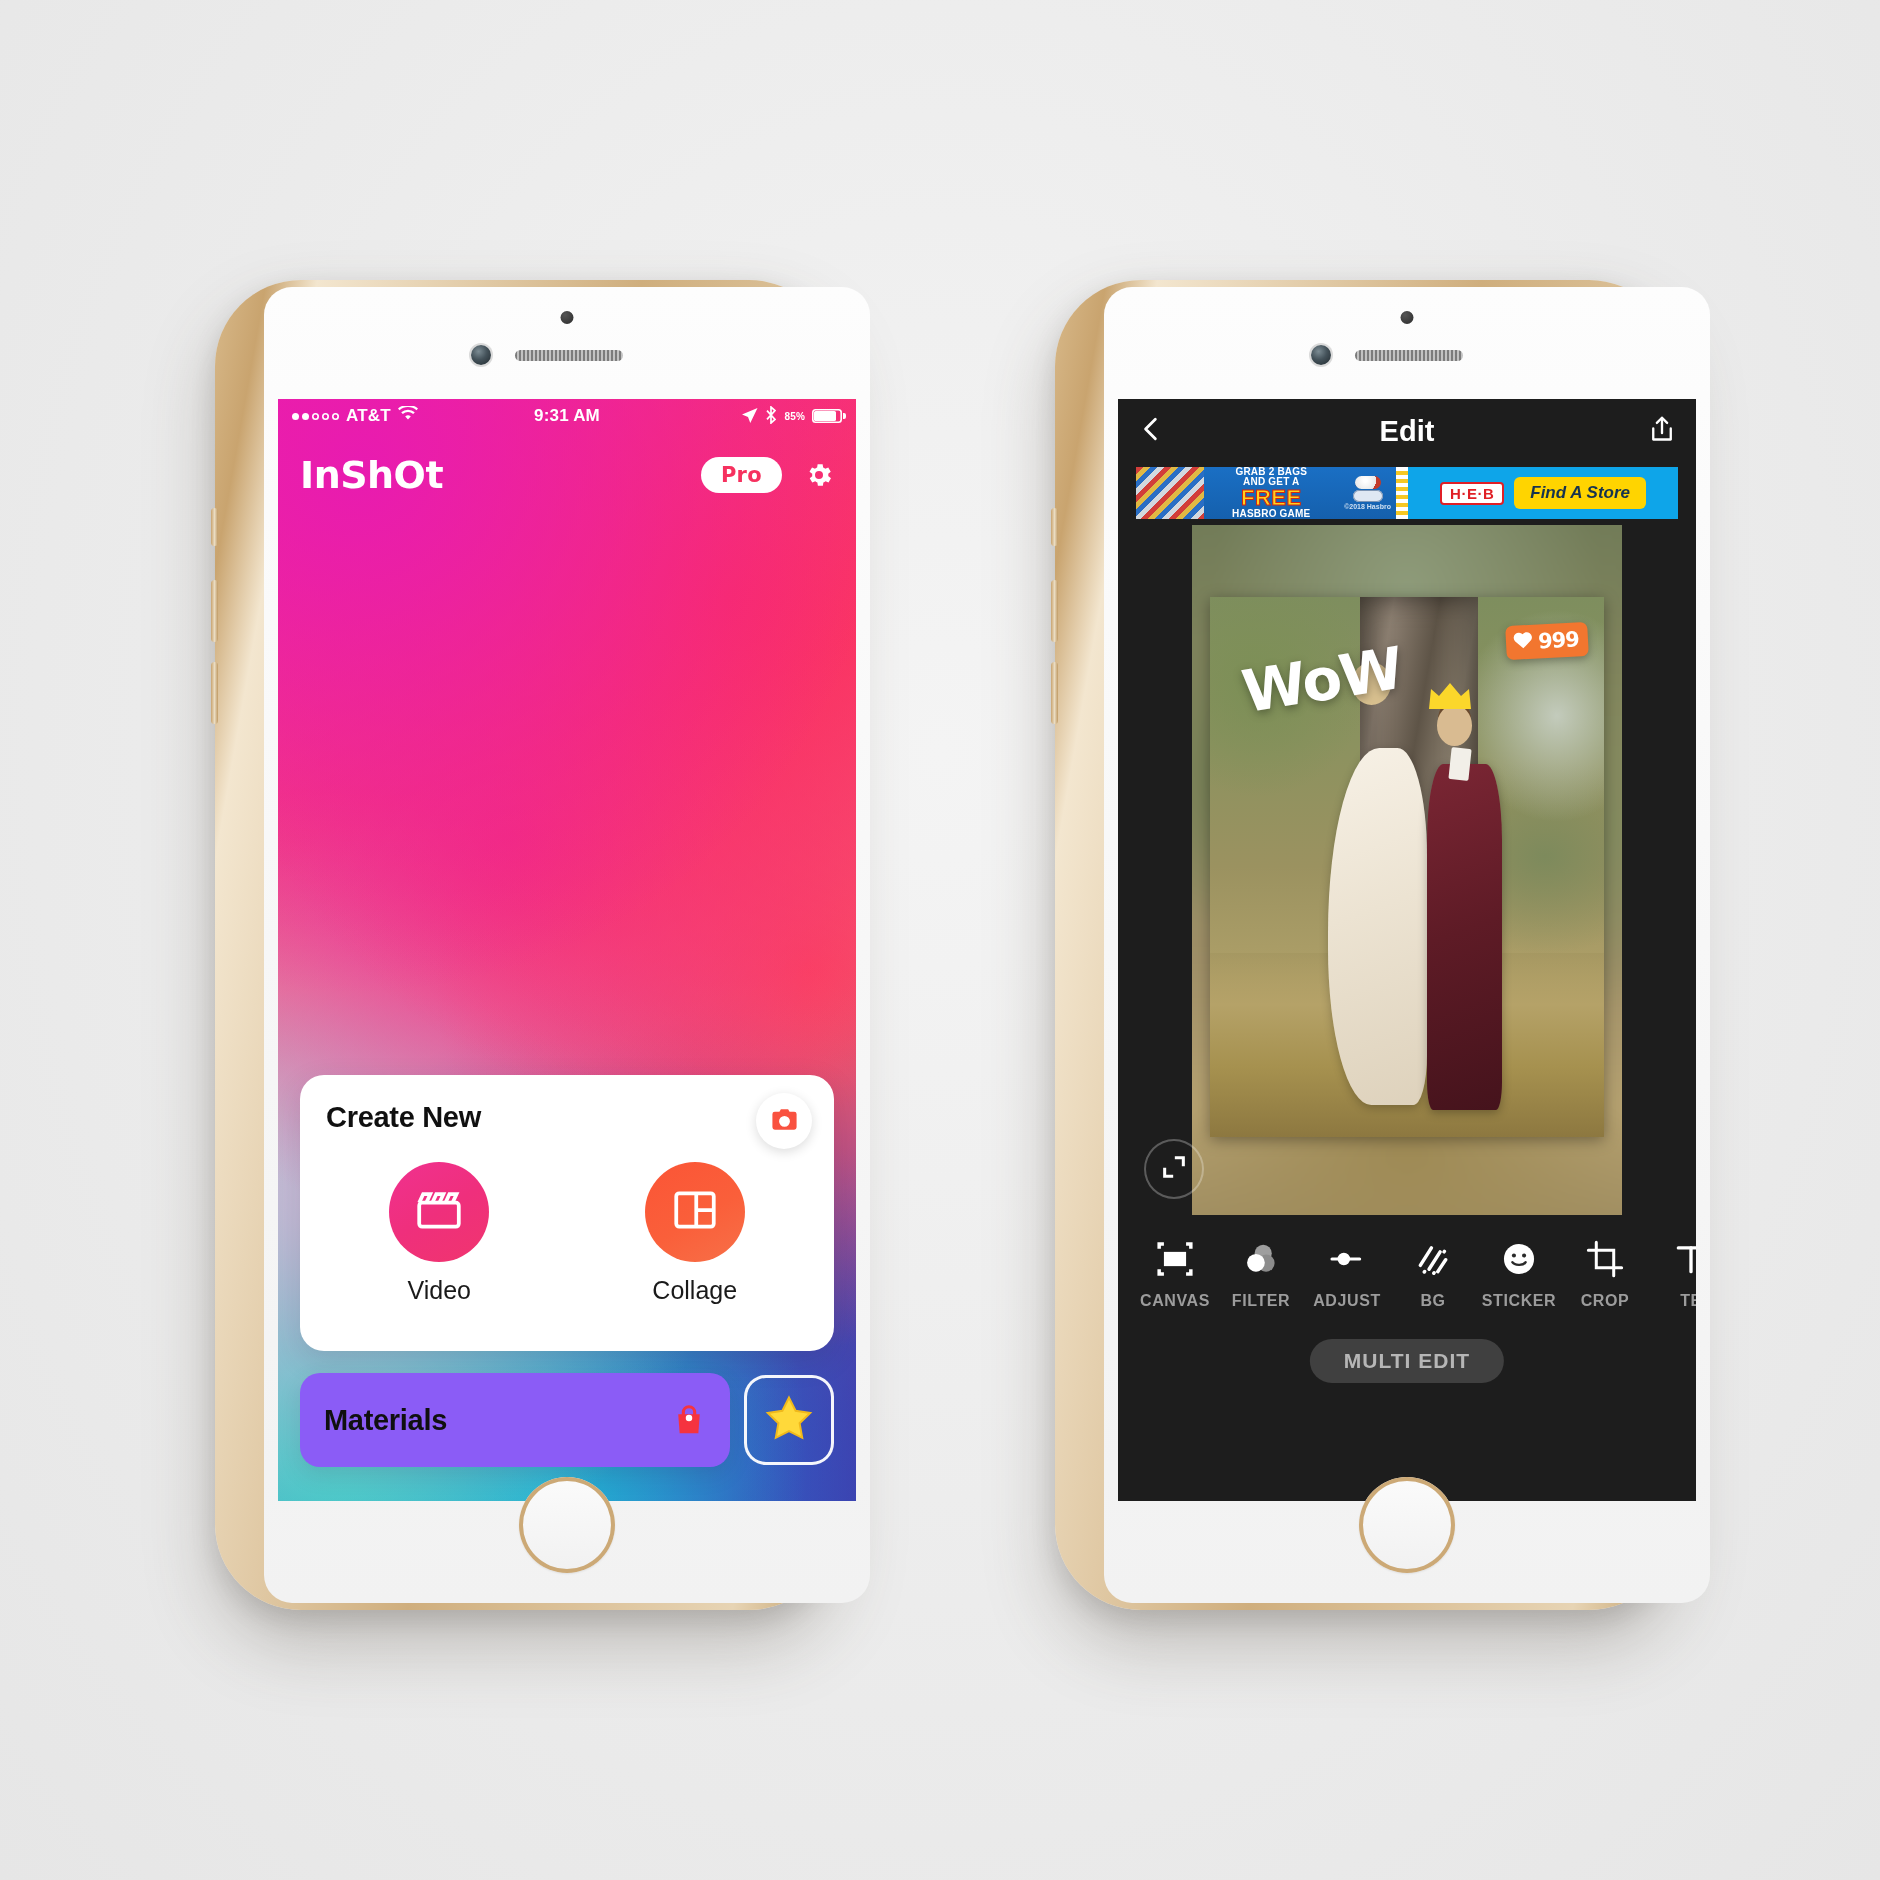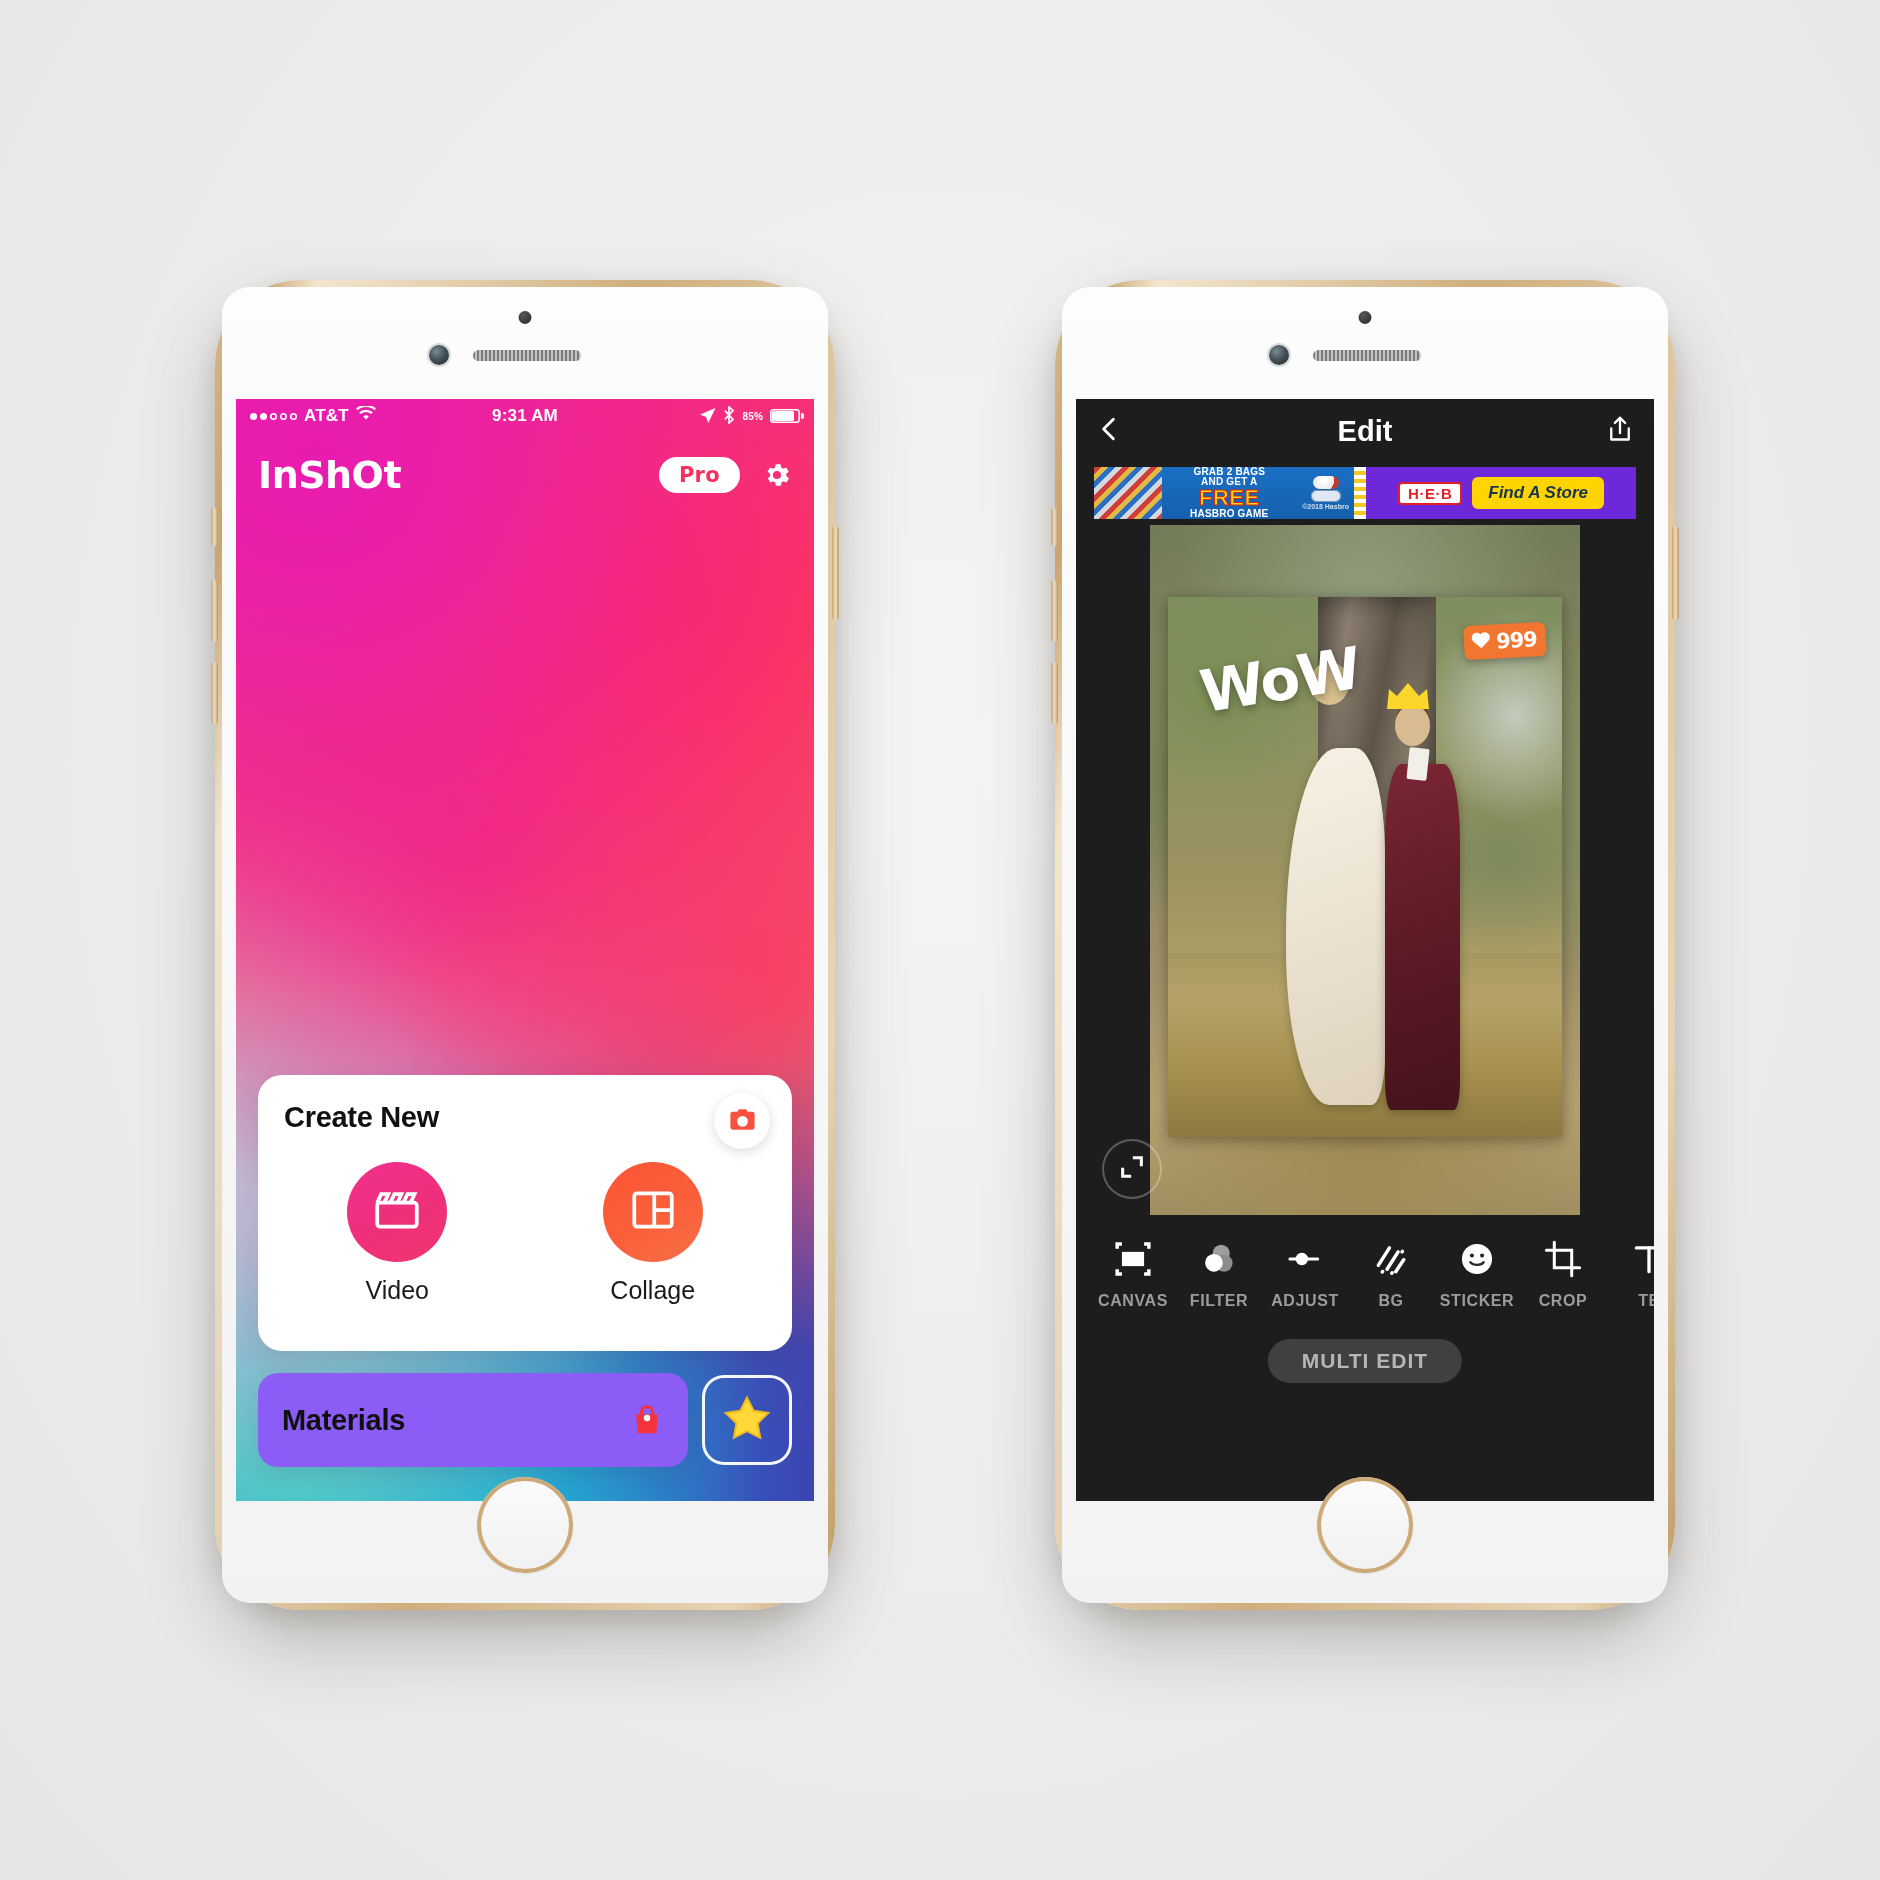--- a/index.html
+++ b/index.html
@@ -12,21 +12,21 @@
   .stage { position: relative; width: 1880px; height: 1880px;
            background: radial-gradient(ellipse at 50% 40%, #f4f4f4 0%, #ebebeb 60%, #e6e6e6 100%); }
 
   
   .phone { position: absolute; border-radius: 86px;
            background: linear-gradient(100deg,#d8b98a 0%,#c9a46f 6%,#f3e6cf 12%,#cfae7d 50%,#e7d4b4 88%,#bf9a62 100%);
            padding: 7px;
            box-shadow: 0 34px 70px rgba(80,70,55,.28), 0 10px 26px rgba(0,0,0,.12); }
   .phone-inner { width:100%; height:100%; border-radius: 28px;
                  background: linear-gradient(180deg,#fdfdfd 0%,#f7f7f7 50%,#f2f2f2 100%);
-                 position: relative; overflow: hidden; }
+                 position: relative; overflow: hidden; margin-left: 42px; }
   #phone-left  { left: 215px; top: 280px;  width: 620px; height: 1330px; }
   #phone-right { left: 1055px; top: 280px; width: 620px; height: 1330px; }
 
   
   .btn-side { position:absolute; background: linear-gradient(90deg,#c9a46f,#eadcc2,#c09a63); border-radius: 4px; }
   .btn-vol-up   { left:-4px; top: 300px; width: 7px; height: 62px; }
   .btn-vol-down { left:-4px; top: 382px; width: 7px; height: 62px; }
   .btn-silent   { left:-4px; top: 228px; width: 7px; height: 38px; }
   .btn-power    { right:-4px; top: 246px; width: 7px; height: 94px; }
 
@@ -142,21 +142,21 @@
              -webkit-text-stroke: 1px #d6270f; }
   .ad-t2 { font-size: 10px; font-weight: 800; letter-spacing:.2px; }
   .ad-badges { width: 22%; display:flex; flex-direction:column; align-items:center;
                justify-content:center; gap:1px; }
   .ad-badge1 { width: 26px; height: 13px; border-radius: 7px;
                background: radial-gradient(circle at 40% 35%,#fff 10%,#e8e8e8 60%,#c23a2a 61%,#c23a2a 100%); }
   .ad-badge2 { width: 30px; height: 12px; border-radius: 7px; background:#dfe8f3;
                box-shadow: inset 0 0 0 1px #7e96b5; }
   .ad-copy { font-size: 7px; color:#cfe0f2; font-weight:700; text-align:center; line-height:1.05; }
   .ad-perf { width: 12px; background: repeating-linear-gradient(180deg,#ffffff 0 4px,#f6c823 4px 8px); }
-  .ad-r { flex:1; background:#6d28d9; display:flex; align-items:center; justify-content:center; gap: 10px; }
+  .ad-r { flex:1; background:#0ea5e9; display:flex; align-items:center; justify-content:center; gap: 10px; }
   .heb { background:#fff; border: 2.5px solid #e01f26; border-radius: 4px;
          color:#e01f26; font-size: 15px; font-weight: 900; padding: 1px 8px; letter-spacing: .5px; }
   .find-store { background:#ffd400; color:#16334f; font-size: 17px; font-weight: 800;
                 padding: 6px 16px; border-radius: 6px; font-style: italic; }
 
   .canvas-wrap { position:absolute; left:0; right:0; top: 126px; height: 690px;
                  display:flex; align-items:center; justify-content:center; }
   .canvas { position:relative; width: 430px; height: 690px; overflow:hidden; }
   .canvas-blur { position:absolute; inset:0;
     background:

